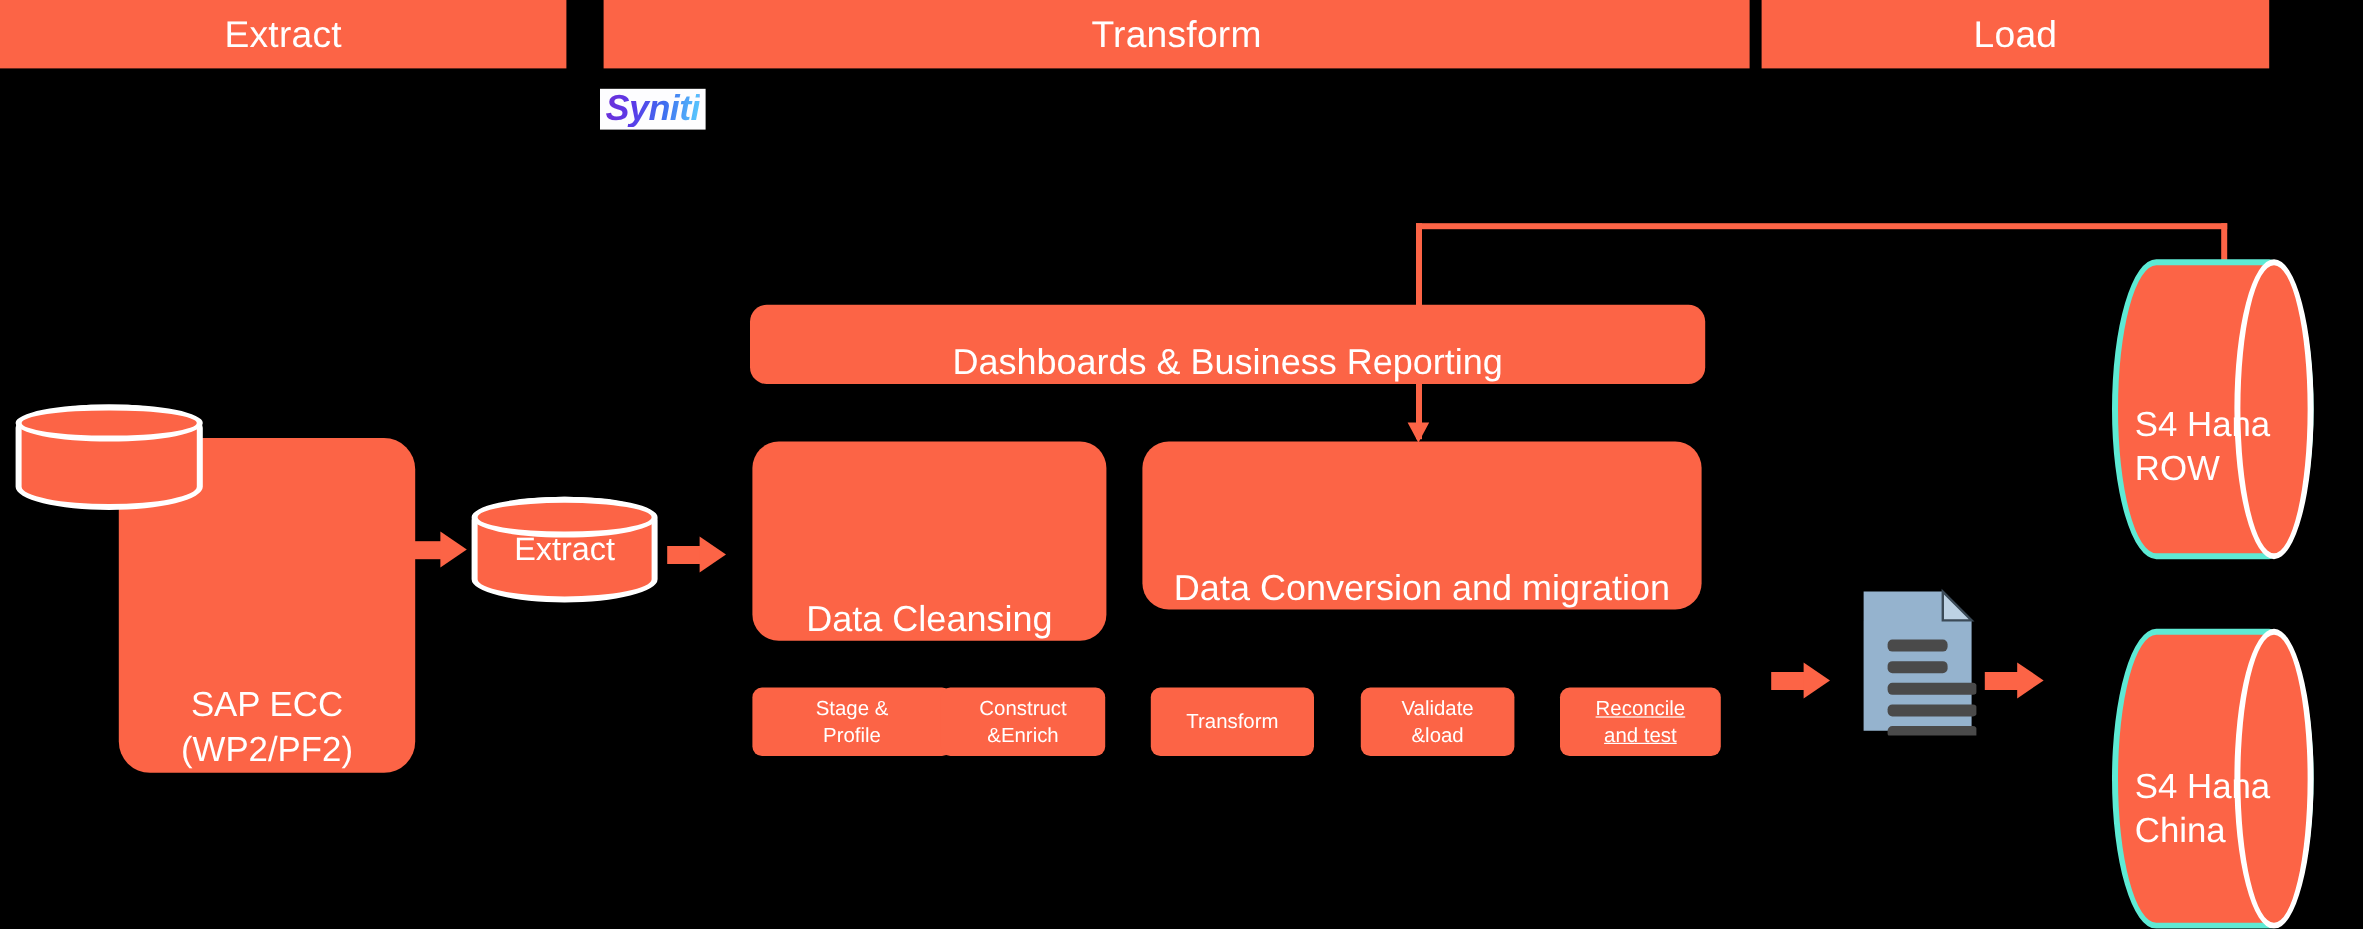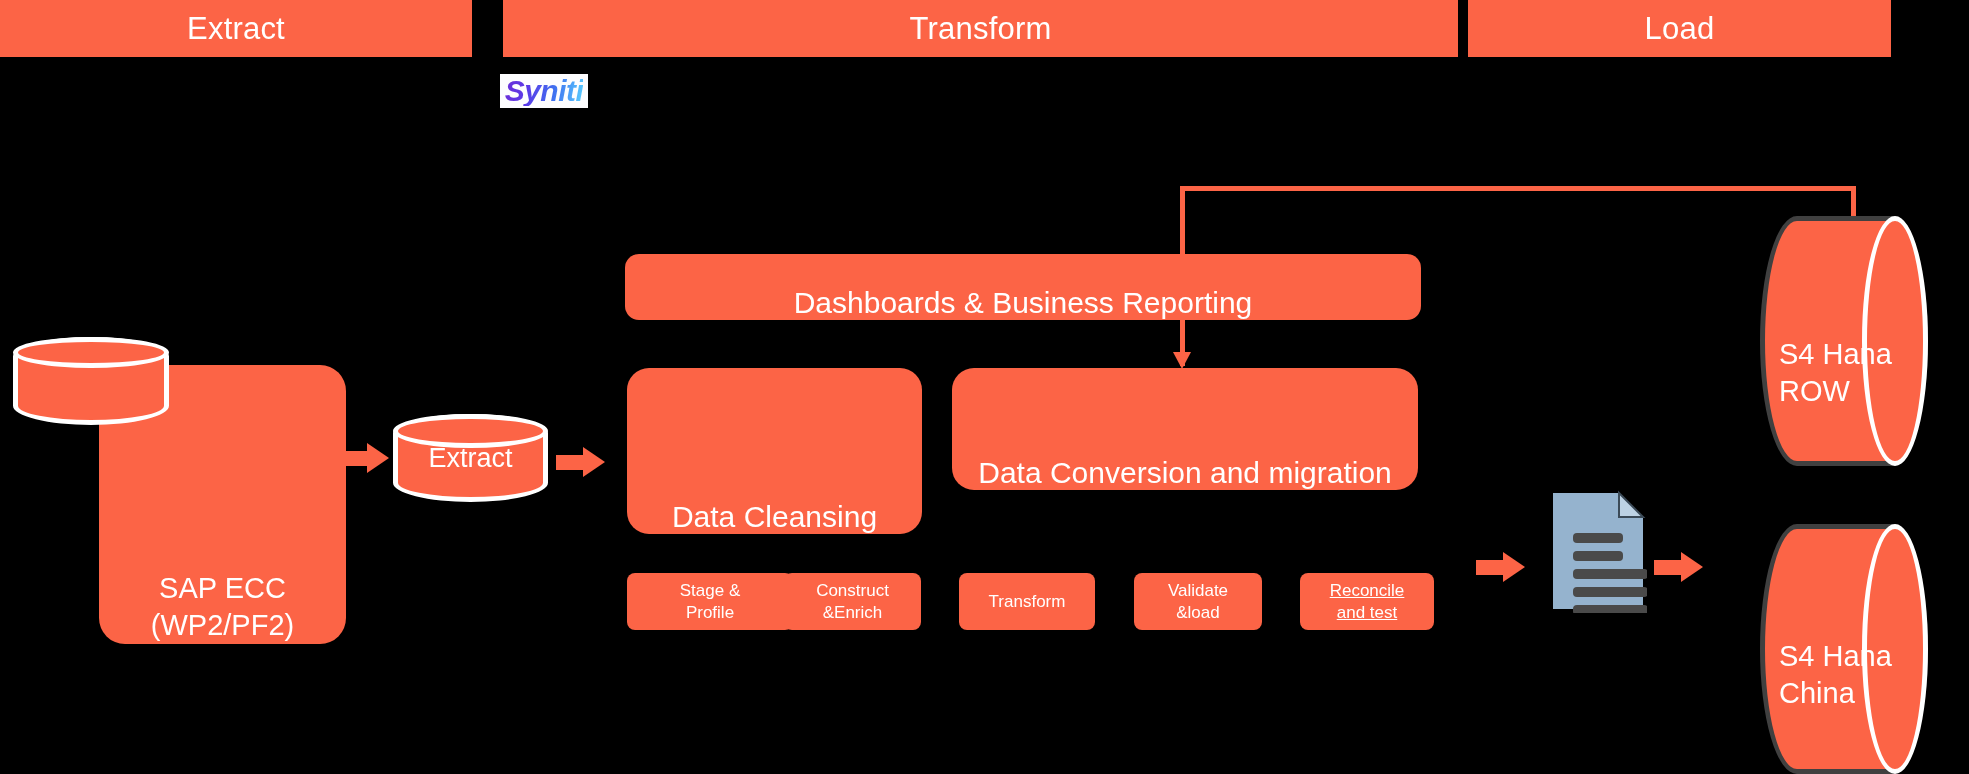--- a/index.html
+++ b/index.html
@@ -62,21 +62,21 @@
     color: #ffffff;
     display: flex;
     align-items: flex-end;
     justify-content: center;
     text-align: center;
     box-sizing: border-box;
   }
   #box-sap        { left: 99px;  top: 365px; width: 247px; height: 279px; border-radius: 26px; font-size: 29px; line-height: 1.28; z-index: 2;}
   #box-dashboards { left: 625px; top: 254px; width: 796px; height: 66px;  border-radius: 14px; font-size: 30px; }
   #box-cleansing  { left: 627px; top: 368px; width: 295px; height: 166px; border-radius: 22px; font-size: 30px; }
-  #box-conversion { left: 952px; top: 368px; width: 466px; height: 122px; border-radius: 22px; font-size: 30px; }
+  #box-conversion { left: 952px; top: 368px; width: 466px; height: 140px; border-radius: 22px; font-size: 30px; }
 
   .mini-box {
     position: absolute;
     top: 573px;
     height: 57px;
     background: #FC6446;
     color: #ffffff;
     border-radius: 8px;
     display: flex;
     align-items: center;
@@ -116,21 +116,21 @@
   .cyl-v > span { position: relative; z-index: 3; }
 
   #cyl-source { left: 13px;  top: 337px; width: 156px; height: 88px; z-index: 3; }
   #cyl-extract{ left: 393px; top: 414px; width: 155px; height: 88px; font-size: 27px; }
   #cyl-extract::before { height: 44%; }
 
   
   .cyl-h {
     position: absolute;
     background: #FC6446;
-    border: 5px solid #404040;
+    border: 5px solid #5eead4;
     border-radius: 22% / 50%;
     box-sizing: border-box;
     color: #ffffff;
     font-size: 29px;
     line-height: 1.28;
   }
   .cyl-h::after {
     content: "";
     position: absolute;
     top: -5px; bottom: -5px; right: -5px;

